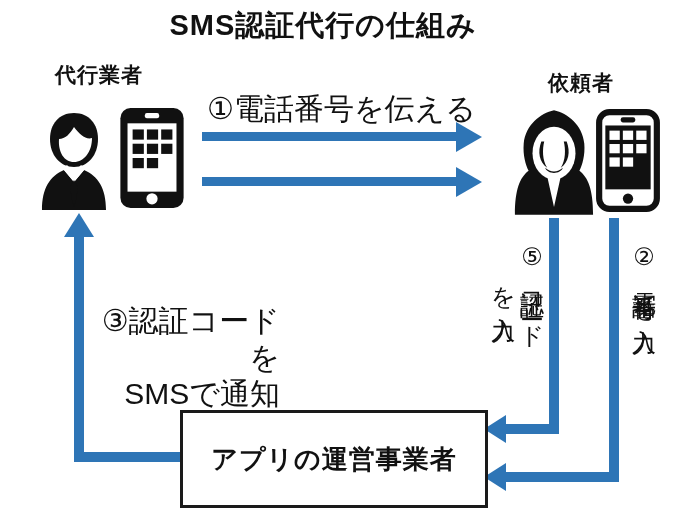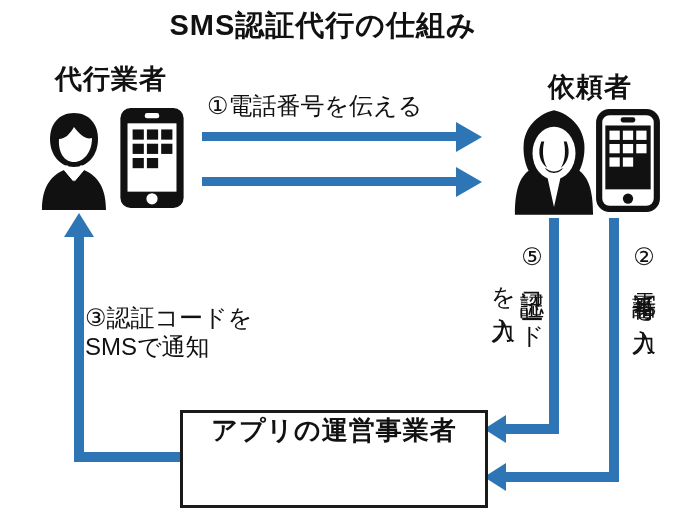--- a/index.html
+++ b/index.html
@@ -9,35 +9,35 @@
     --bg:#ffffff;
   }
   html,body{margin:0;padding:0;background:var(--bg);}
   .stage{
     position:relative;width:696px;height:522px;background:var(--bg);
     font-family:"Liberation Sans","DejaVu Sans",sans-serif;
     color:var(--text-color);overflow:hidden;
   }
   .abs{position:absolute;}
   .title{top:6px;left:0;width:646px;text-align:center;font-size:29px;font-weight:700;letter-spacing:1px;}
-  .actor-label{font-size:27px;font-weight:700;letter-spacing:1px;}
-  .step-label{font-size:24px;line-height:1.22;white-space:pre-line;}
+  .actor-label{font-size:21px;font-weight:700;letter-spacing:1px;}
+  .step-label{font-size:30px;line-height:1.22;white-space:pre-line;}
   .vtext{
     writing-mode:vertical-rl;text-orientation:mixed;
     font-size:24px;line-height:1.2;letter-spacing:2px;white-space:pre-line;
   }
   .shaft{background:var(--arrow-color);}
   .head{width:0;height:0;}
   .head-right{border-top:15px solid transparent;border-bottom:15px solid transparent;border-left:26px solid var(--arrow-color);}
   .head-left{border-top:14px solid transparent;border-bottom:14px solid transparent;border-right:22px solid var(--arrow-color);}
   .head-up{border-left:15px solid transparent;border-right:15px solid transparent;border-bottom:24px solid var(--arrow-color);}
   .operator-box{
     left:180px;top:410px;width:302px;height:92px;
     border:3px solid var(--box-border);background:#fff;
-    display:flex;align-items:flex-start;justify-content:center;
+    display:flex;align-items:center;justify-content:center;
     font-size:26px;font-weight:700;letter-spacing:1px;
   }
   .icon svg{display:block;}
 </style>
 </head>
 <body>
 
 <div class="stage">
 
   <div class="abs title">SMS認証代行の仕組み</div>
@@ -111,21 +111,21 @@
   <div>
     <div class="abs shaft" style="left:202px;top:177px;width:254px;height:9px;"></div>
     <div class="abs head head-right" style="left:456px;top:167px;"></div>
   </div>
 
   <div>
     <div class="abs head head-up" style="left:64px;top:213px;"></div>
     <div class="abs shaft" style="left:74px;top:235px;width:10px;height:227px;"></div>
     <div class="abs shaft" style="left:74px;top:452px;width:108px;height:10px;"></div>
   </div>
-  <div class="abs step-label" style="left:85px;top:303px;width:195px;text-align:left;">③認証コードを
+  <div class="abs step-label" style="left:85px;top:303px;width:195px;text-align:right;">③認証コードを
 SMSで通知</div>
 
   <div>
     <div class="abs shaft" style="left:549px;top:218px;width:10px;height:216px;"></div>
     <div class="abs shaft" style="left:506px;top:424px;width:53px;height:10px;"></div>
     <div class="abs head head-left" style="left:484px;top:415px;"></div>
   </div>
   <div class="abs vtext" style="right:150px;top:243px;height:175px;">⑤認証コード
 　を入力</div>
 

